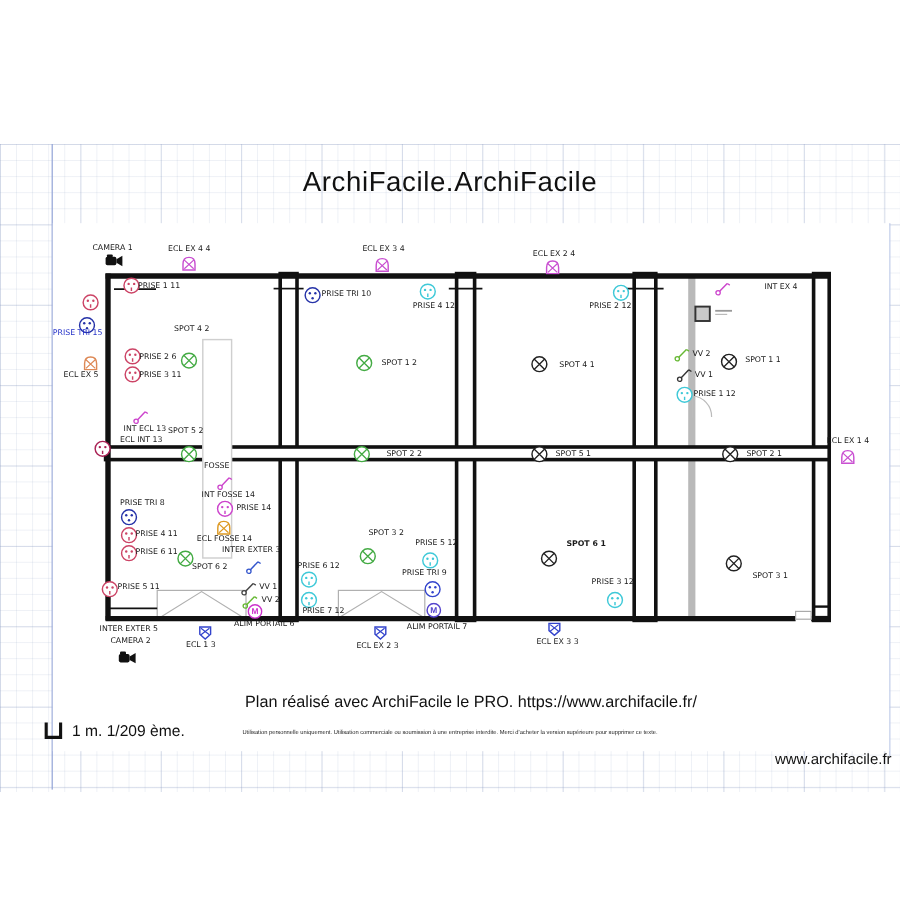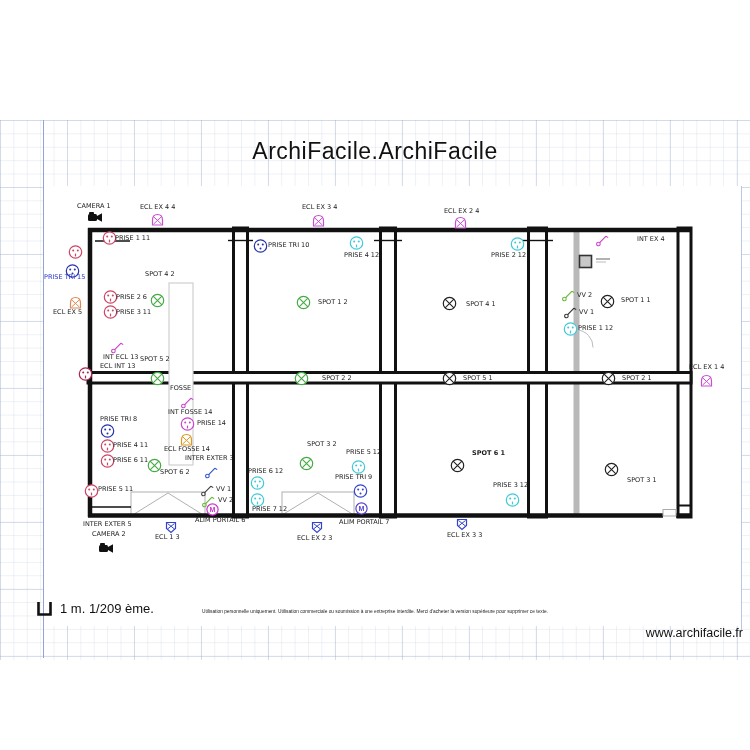--- a/index.html
+++ b/index.html
@@ -396,19 +396,20 @@
           <line x1="7.5" y1="9.6" x2="7.5" y2="12.4" stroke="#3fc9d8" stroke-width="1.2"></line>
         </svg></div>
       <div class="sym-label" style="left: 493px; top: 482px;">PRISE 3 12</div>
       <div class="sym" style="left: 455px; top: 517px;"><svg width="14" height="14" viewBox="0 0 14 14">
           <path d="M2.5,2.5 H11.5 V8.5 L7,12.5 L2.5,8.5 Z" fill="#fff" stroke="#3344cc" stroke-width="1.2"></path>
           <path d="M3.5,3.5 L10.5,9 M10.5,3.5 L3.5,9" stroke="#3344cc" stroke-width="1"></path>
         </svg></div>
       <div class="sym-label" style="left: 447px; top: 532px;">ECL EX 3 3</div>
     </div>
 
+  <div class="footer-line">Plan réalisé avec ArchiFacile le PRO. https://www.archifacile.fr/</div>
   <svg class="scale-icon" width="17" height="17" viewBox="0 0 17 17">
     <path d="M2.5,2 V14.5 H14.5 V2" fill="none" stroke="#111" stroke-width="2.6"></path>
   </svg>
   <div class="scale-text">1 m. 1/209 ème.</div>
   <div class="disclaimer">Utilisation personnelle uniquement. Utilisation commerciale ou soumission à une entreprise interdite. Merci d'acheter la version supérieure pour supprimer ce texte.</div>
   <div class="website">www.archifacile.fr</div>
 </div>
 
 </body></html>

